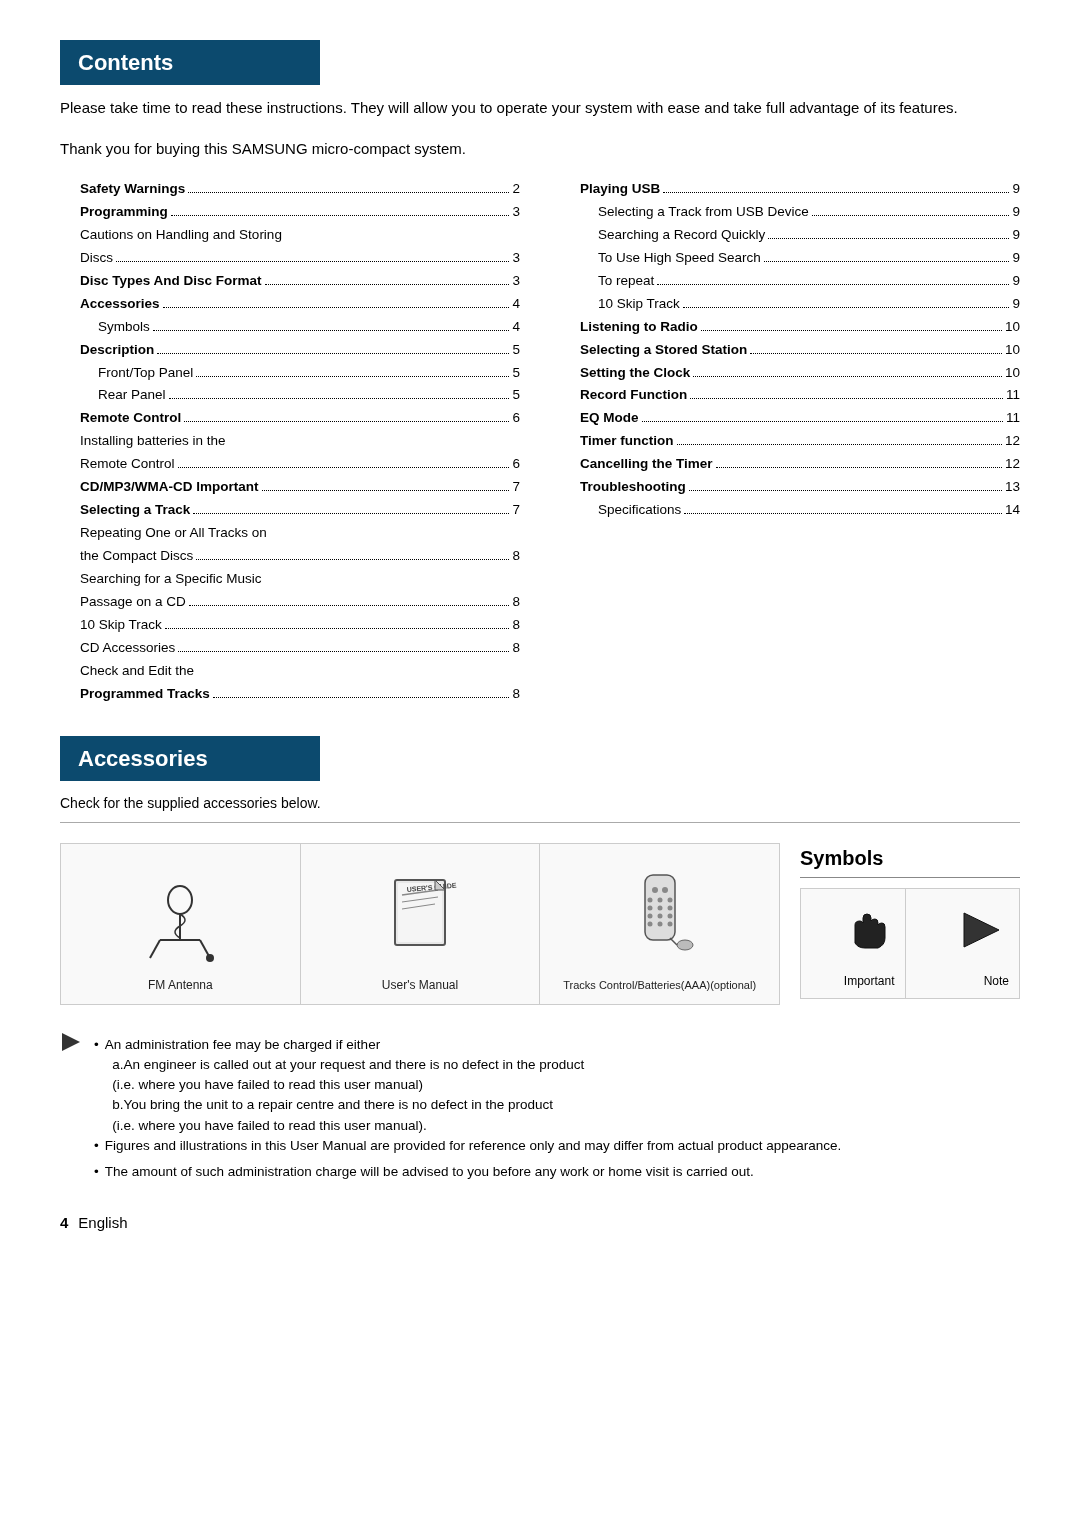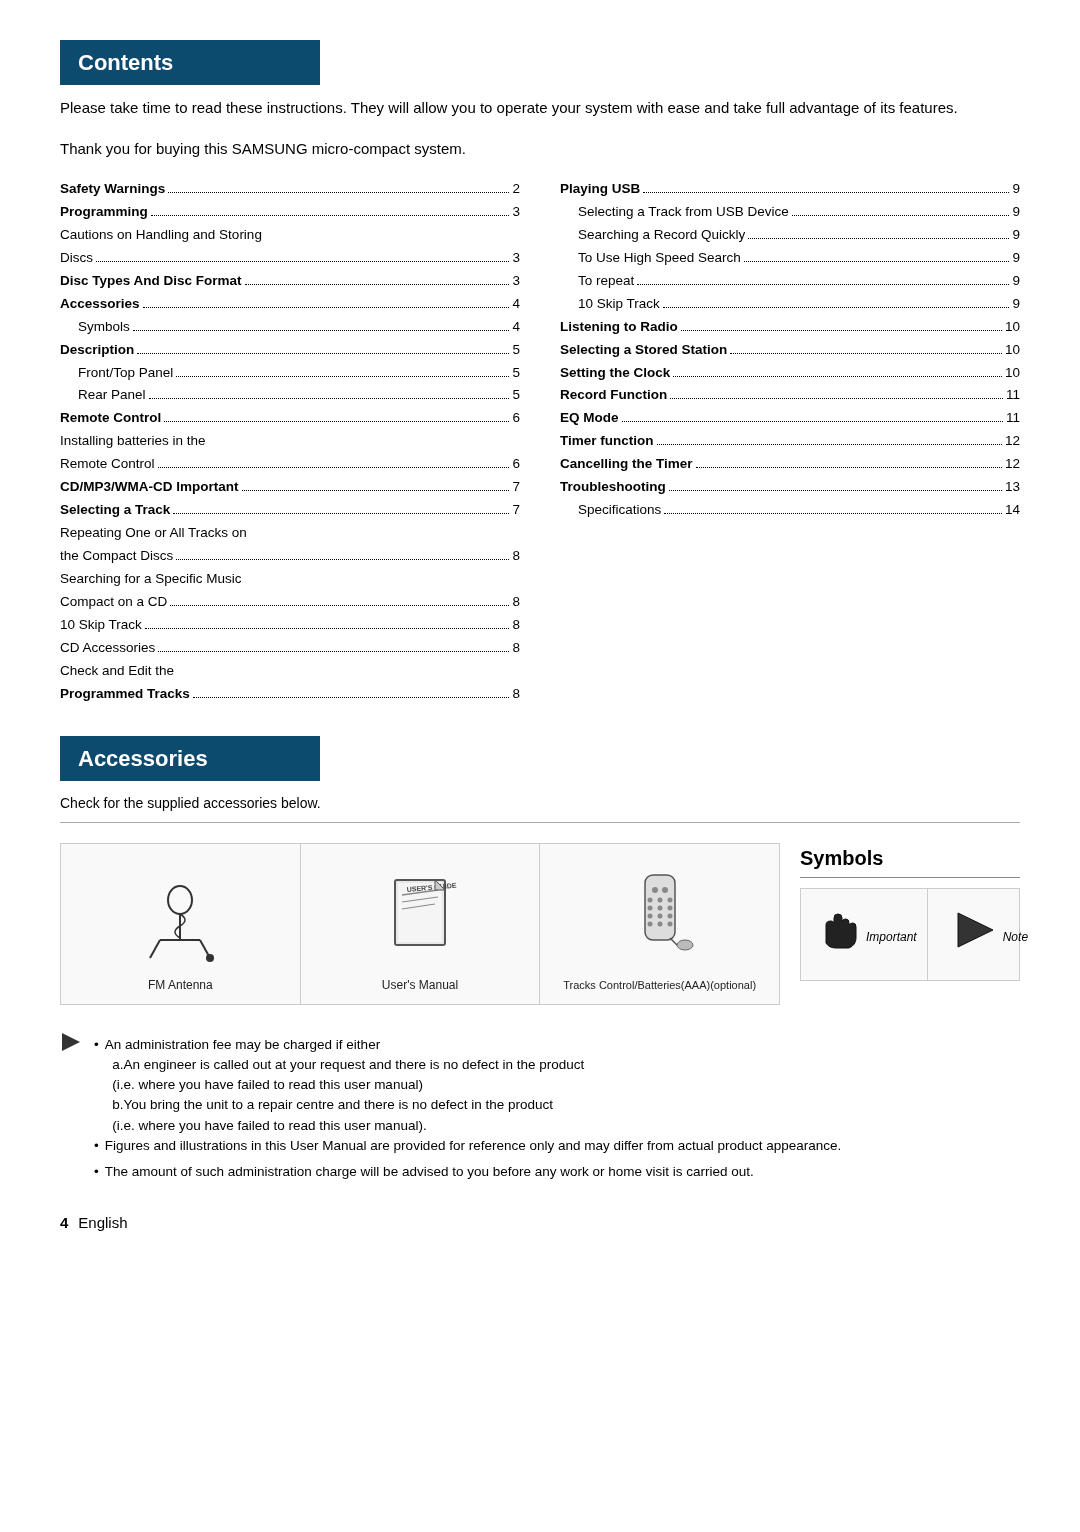--- a/index.html
+++ b/index.html
@@ -33,20 +33,21 @@
     }
 
     
     .toc-container {
       display: flex;
       gap: 40px;
       margin-bottom: 30px;
     }
     .toc-col {
       flex: 1;
+      margin-left: 20px;
     }
     .toc-entry {
       font-size: 13.5px;
       line-height: 1.7;
       display: flex;
       align-items: baseline;
     }
     .toc-entry .toc-title {
       white-space: nowrap;
     }
@@ -128,25 +129,24 @@
     }
     .symbols-icons-row {
       display: flex;
       gap: 10px;
       border: 1px solid #ccc;
       background: #f9f9f9;
     }
     .symbol-item {
       flex: 1;
       display: flex;
-      flex-direction: row;
-      align-items: center;
+      flex-direction: column;
+      align-items: flex-end;
       padding: 14px 10px 8px 10px;
       border-right: 1px solid #ccc;
-      font-style: italic;
     }
     .symbol-item:last-child { border-right: none; }
     .symbol-icon {
       margin-bottom: 8px;
     }
     .symbol-label {
       font-size: 12px;
       text-align: center;
     }
 
@@ -282,21 +282,21 @@
         </div>
         <div class="toc-entry">
           <span class="toc-title">the Compact Discs</span>
           <span class="toc-dots"></span>
           <span class="toc-page">8</span>
         </div>
         <div class="toc-entry">
           <span class="toc-title">Searching for a Specific Music</span>
         </div>
         <div class="toc-entry">
-          <span class="toc-title">Compact on a CD</span>
+          <span class="toc-title">Passage on a CD</span>
           <span class="toc-dots"></span>
           <span class="toc-page">8</span>
         </div>
         <div class="toc-entry">
           <span class="toc-title">10 Skip Track</span>
           <span class="toc-dots"></span>
           <span class="toc-page">8</span>
         </div>
         <div class="toc-entry">
           <span class="toc-title">CD Accessories</span>

